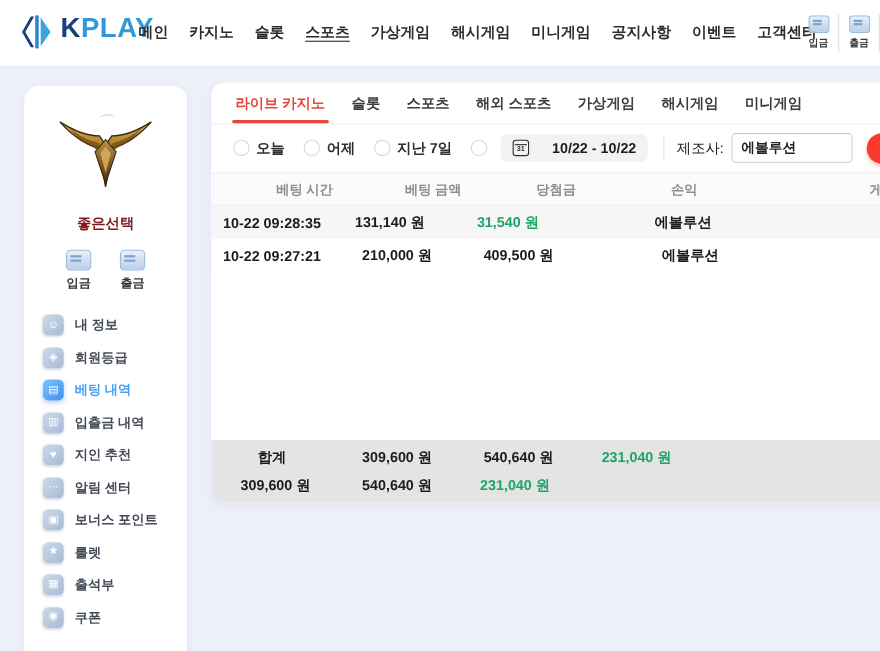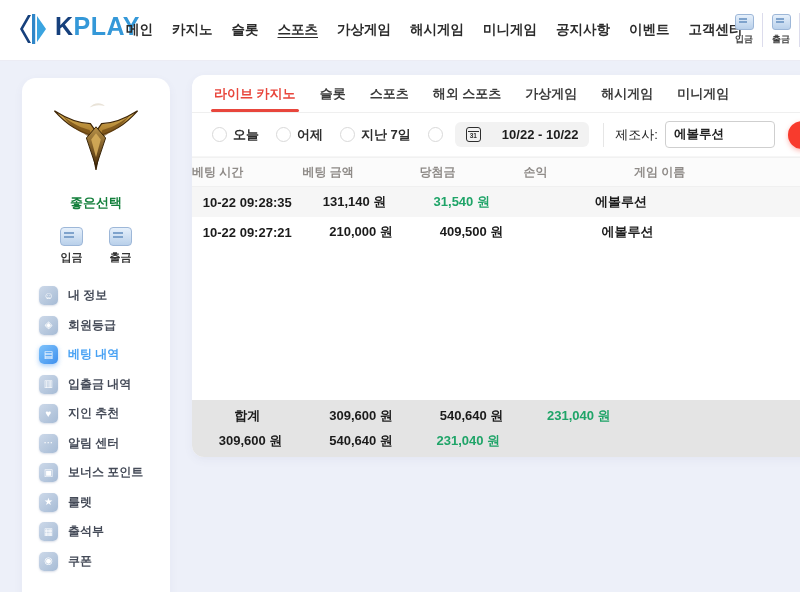--- a/index.html
+++ b/index.html
@@ -20,21 +20,21 @@
   .nav-item.underlined{text-decoration:underline;text-underline-offset:3px;}
   .top-quick{position:absolute;right:0;top:0;height:60px;display:flex;align-items:center;}
   .tq-item{width:36px;display:flex;flex-direction:column;align-items:center;gap:3px;cursor:pointer;}
   .tq-label{font-size:9px;font-weight:700;color:#3c3c3c;}
   .tq-div{width:1px;height:34px;background:#dcdcec;}
   .mini-icon{width:17px;height:14px;border-radius:3px;border:1px solid #9db7d8;background:linear-gradient(180deg,#e6f0fb 0%,#b9d0ea 100%);position:relative;}
   .mini-icon::after{content:'';position:absolute;left:3px;top:3px;width:8px;height:1.5px;background:#7fa3cc;box-shadow:0 3px 0 #7fa3cc;}
   
   .sidebar{position:absolute;left:22px;top:78px;width:148px;height:540px;background:#fff;border-radius:14px;box-shadow:0 3px 10px rgba(80,90,140,.06);}
   .emblem-wrap{display:flex;justify-content:center;margin-top:16px;}
-  .sb-username{text-align:center;font-size:13px;font-weight:800;color:#15803d;margin-top:12px;}
+  .sb-username{text-align:center;font-size:13px;font-weight:800;color:#7f1d1d;margin-top:12px;}
   .sb-join{text-align:center;font-size:10px;font-weight:700;color:#5c5c5c;margin-top:6px;}
   .sb-quick{display:flex;justify-content:center;gap:26px;margin-top:15px;}
   .sbq-item{display:flex;flex-direction:column;align-items:center;gap:4px;cursor:pointer;}
   .sbq-icon{width:21px;height:17px;border-radius:4px;border:1px solid #9db7d8;background:linear-gradient(180deg,#e6f0fb 0%,#b9d0ea 100%);position:relative;}
   .sbq-icon::after{content:'';position:absolute;left:3px;top:4px;width:10px;height:1.5px;background:#7fa3cc;box-shadow:0 4px 0 #7fa3cc;}
   .sbq-label{font-size:11px;font-weight:700;color:#333;}
   .sb-menu{list-style:none;margin:16px 0 0 0;padding:0 0 0 17px;}
   .menu-item{height:29.5px;display:flex;align-items:center;gap:10px;cursor:pointer;}
   .menu-icon{width:19px;height:19px;border-radius:5px;background:linear-gradient(135deg,#cdd9e9 0%,#a6bbd5 100%);color:#fff;
     display:flex;align-items:center;justify-content:center;font-size:10px;line-height:1;flex:0 0 auto;box-shadow:0 1px 2px rgba(100,120,160,.25);}
@@ -58,21 +58,21 @@
   .cal-day{font-size:6.5px;font-weight:800;color:#2e2e2e;line-height:1;padding-bottom:1.5px;}
   .date-text{font-size:13px;font-weight:800;color:#1d1d1d;white-space:nowrap;}
   .v-div{width:1px;height:24px;background:#e6e6e6;margin:0 11px 0 2px;}
   .manu-label{font-size:13px;font-weight:400;color:#1d1d1d;margin-right:7px;white-space:nowrap;}
   .manu-input{width:92px;height:25px;border:1px solid #cfcfcf;border-radius:4px;padding:0 8px;font-size:12.5px;font-weight:700;color:#222;
     font-family:inherit;outline:none;}
   .search-btn{margin-left:13px;width:63px;height:28px;border:none;border-radius:15px;background:var(--accent_red,#f83b2d);color:#fff;
     font-size:13px;font-weight:800;font-family:inherit;cursor:pointer;box-shadow:0 2px 5px rgba(248,59,45,.35);}
   
   .thead{height:28px;background:#fbfbfb;border-top:1px solid #f1f1f1;border-bottom:1px solid #f0f0f0;display:flex;align-items:center;flex:0 0 auto;}
-  .th{font-size:12px;font-weight:700;color:#8f8b88;text-align:left;}
+  .th{font-size:12px;font-weight:700;color:#8f8b88;text-align:right;}
   .trow{height:30px;display:flex;align-items:center;flex:0 0 auto;}
   .trow.alt{background:#f6f6f6;}
   .td{font-size:13px;font-weight:800;color:#1b1b1b;text-align:center;white-space:nowrap;}
   .td.profit{color:var(--profit_green,#1fa468);}
   .c1{width:17%;} .c2{width:18%;} .c3{width:16%;} .c4{width:17%;} .c5{width:32%;}
   .spacer{flex:1 1 auto;background:#fff;}
   .summary{background:var(--summary_bg,#e4e4e4);padding:3px 0 4px;flex:0 0 auto;}
   .srow{height:25px;display:flex;align-items:center;}
 </style>
 </head>

